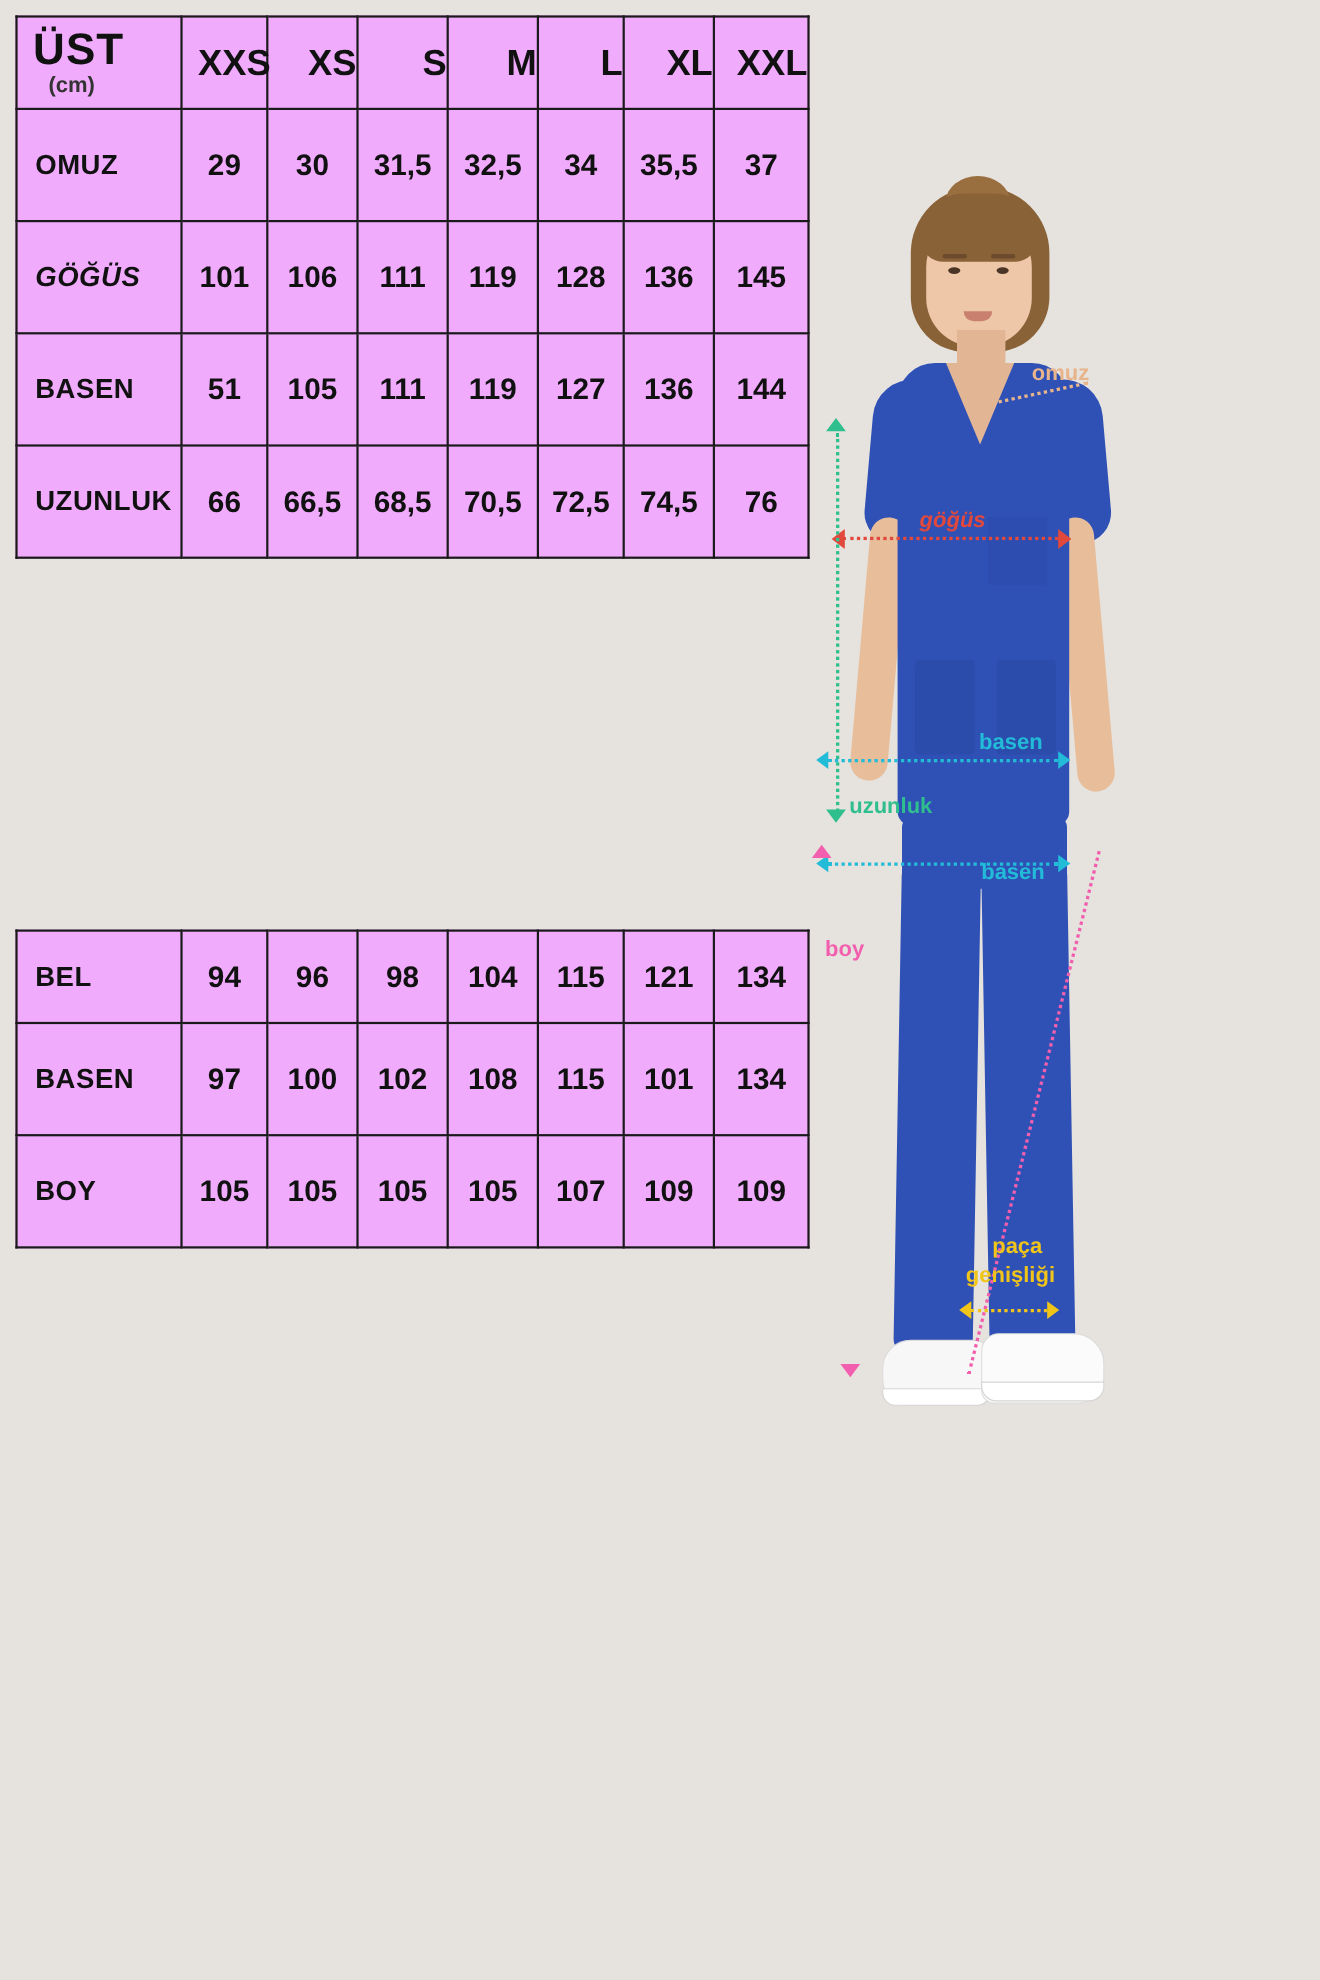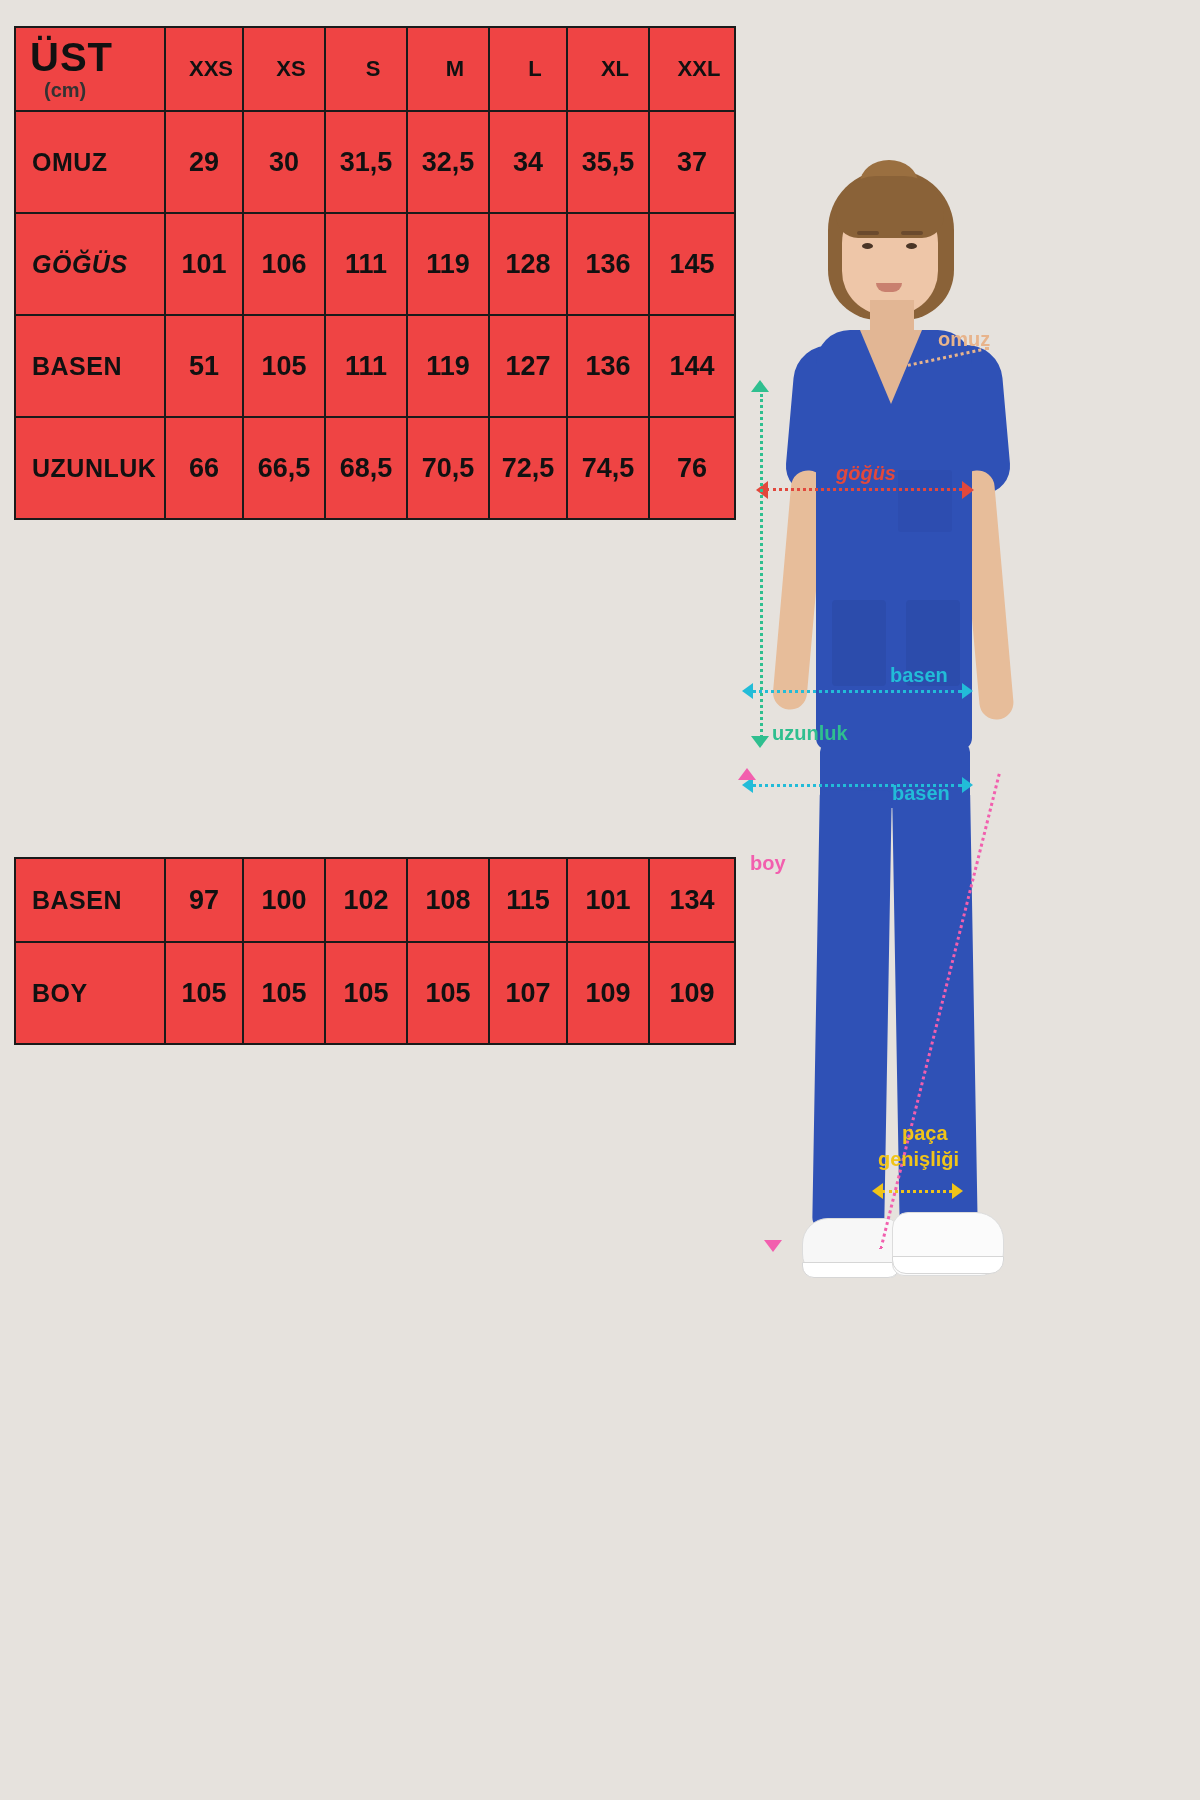--- a/index.html
+++ b/index.html
@@ -12,23 +12,22 @@
     background: #e6e2dd;
     font-family: "Liberation Sans", sans-serif;
     position: relative;
     overflow: hidden;
   }
 
   
   .size-table {
     position: absolute;
     border-collapse: collapse;
-    background: #ef4444;
+    background: #f0abfc;
     table-layout: fixed;
-    margin-top: 12px;
   }
   .size-table td {
     border: 2px solid #1a1a1a;
     text-align: center;
     vertical-align: middle;
     font-size: 27px;
     font-weight: bold;
     color: #111111;
     padding: 0;
     height: 80px;
@@ -54,22 +53,22 @@
   }
   .corner-sub {
     font-size: 20px;
     font-weight: bold;
     color: #333;
     display: block;
     margin-top: 2px;
     padding-left: 14px;
   }
   td.hdr {
-    font-size: 22px;
-    text-align: center;
+    font-size: 33px;
+    text-align: right;
     padding-left: 14px;
     border-radius: 25px;
   }
   .blue { color: #4f6df5; }
   .dark { color: #111111; }
 
   
   #table-top {
     left: 14px;
     top: 14px;
@@ -310,20 +309,30 @@
       <col style="width:78px">
       <col style="width:82px">
       <col style="width:82px">
     <col style="width:82px">
       <col style="width:78px">
       <col style="width:82px">
       <col style="width:86px">
   </colgroup>
   <tbody>
 
+    <tr>
+      <td class="rowlabel dark">BEL</td>
+      <td class="dark">94</td>
+      <td class="blue">96</td>
+      <td class="dark">98</td>
+      <td class="blue">104</td>
+      <td class="dark">115</td>
+      <td class="blue">121</td>
+      <td class="dark">134</td>
+    </tr>
 
     <tr>
       <td class="rowlabel c-basen">BASEN</td>
       <td class="dark">97</td>
       <td class="blue">100</td>
       <td class="dark">102</td>
       <td class="blue">108</td>
       <td class="dark">115</td>
       <td class="blue">101</td>
       <td class="dark">134</td>

